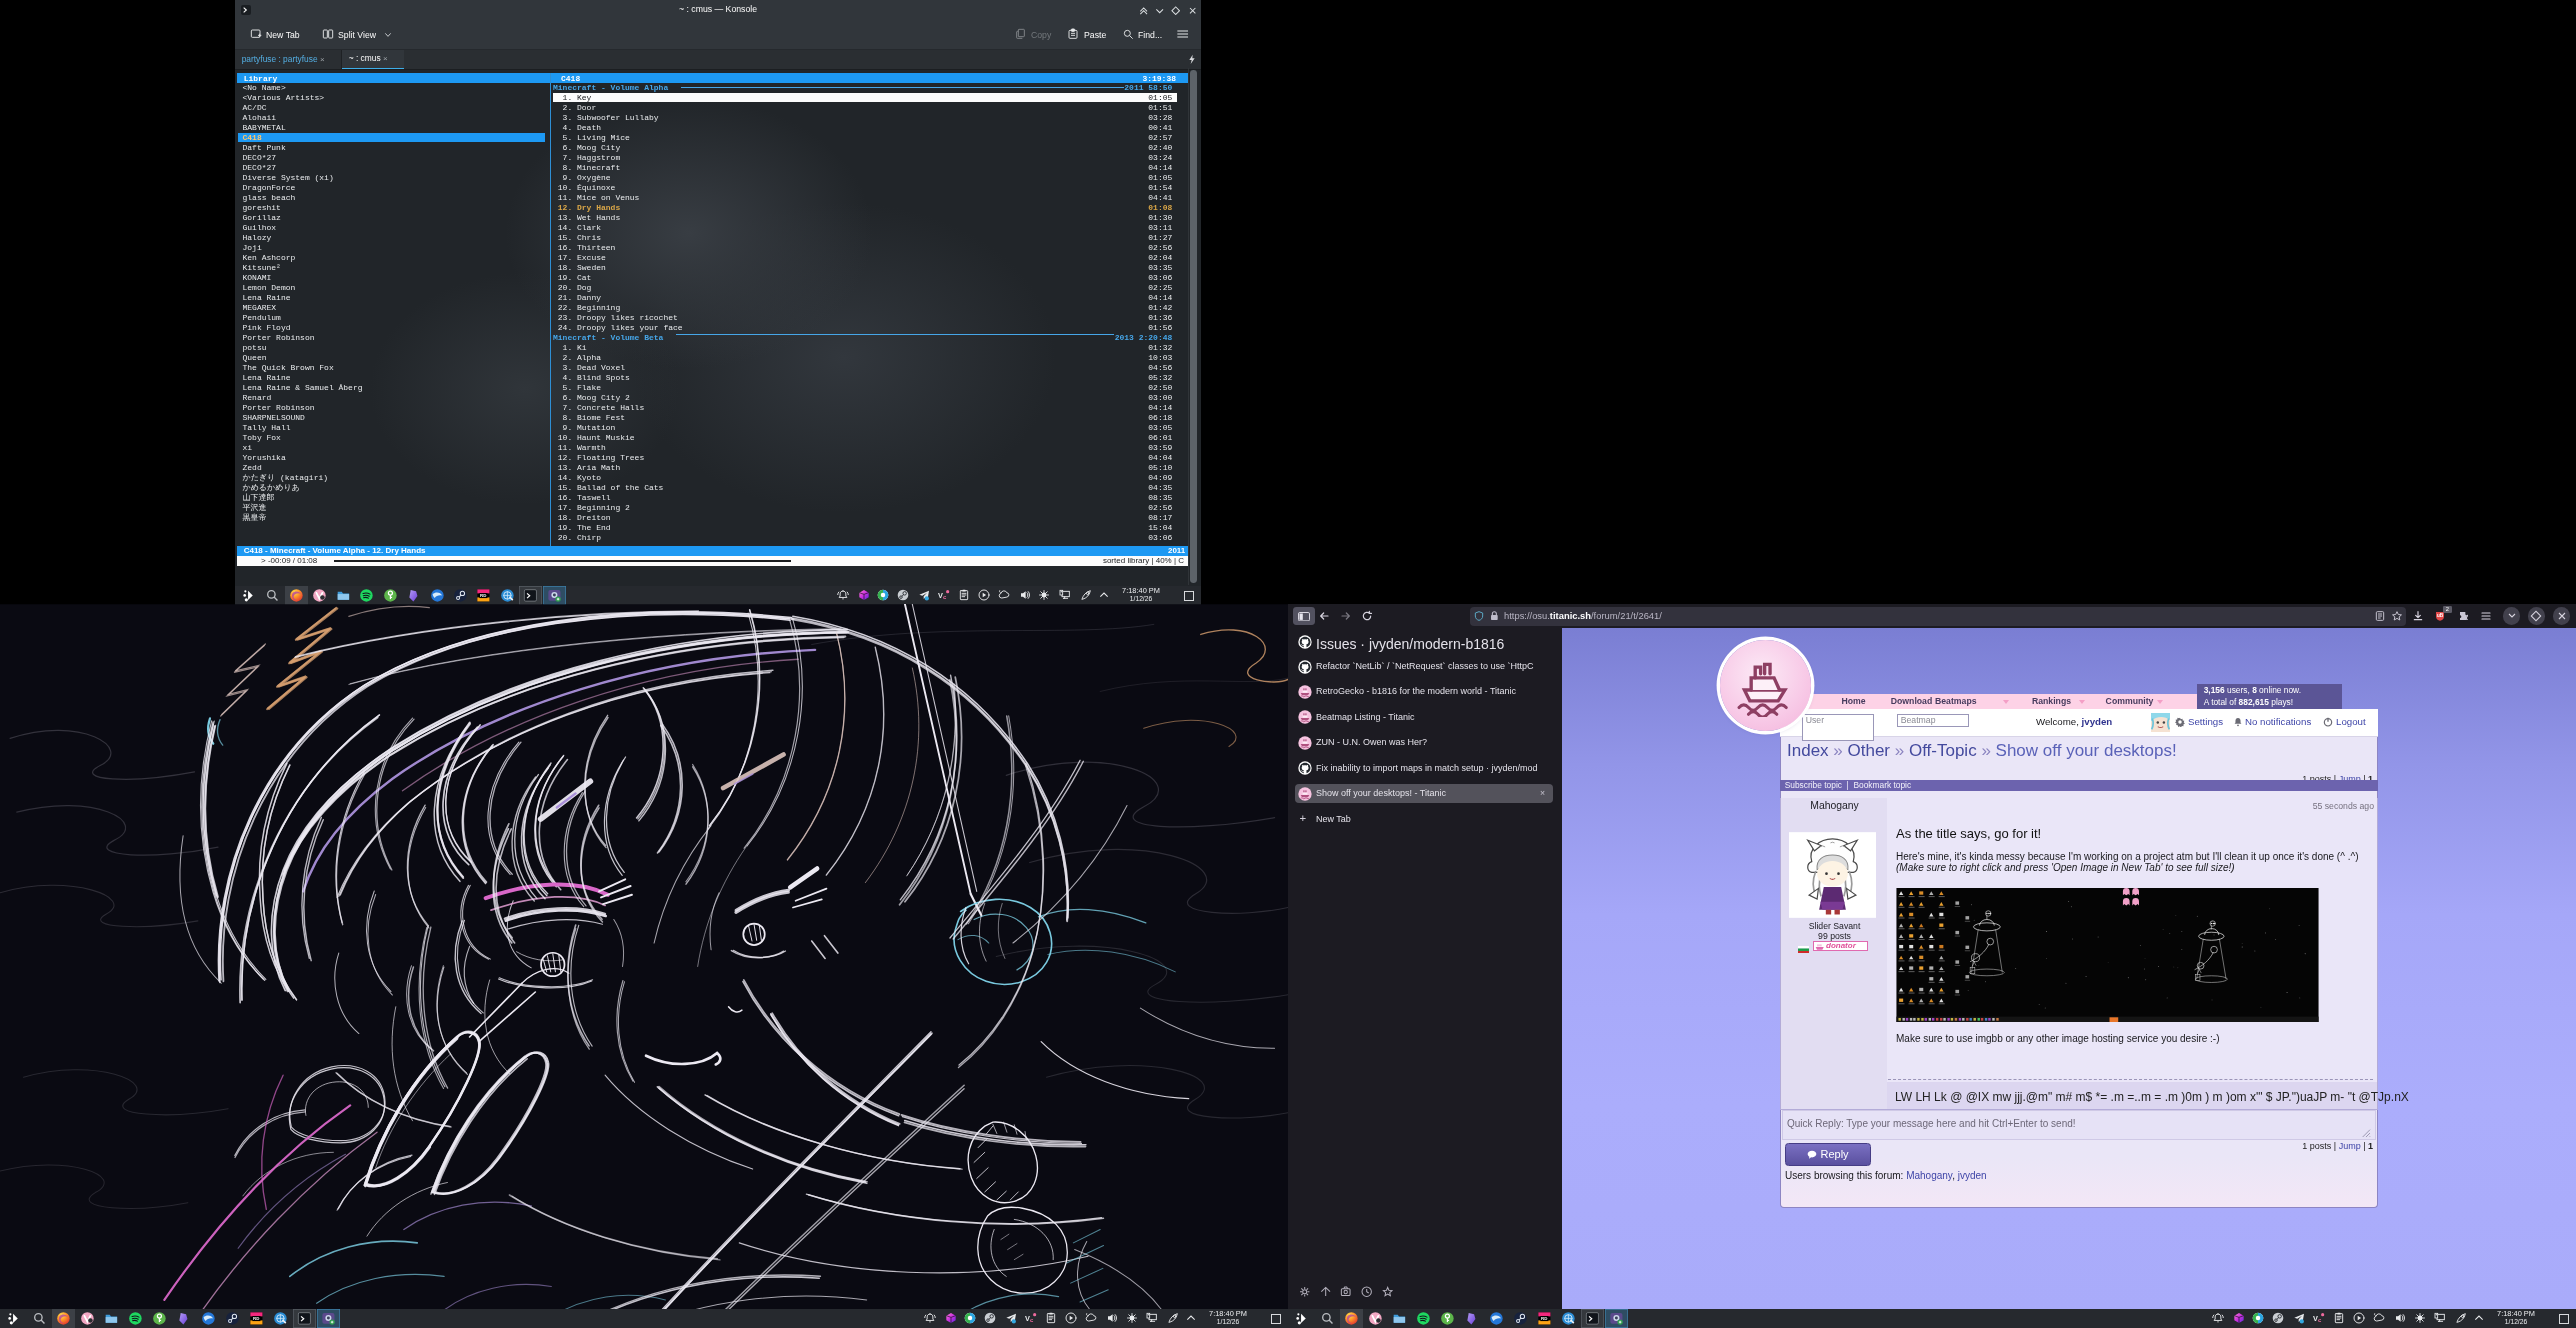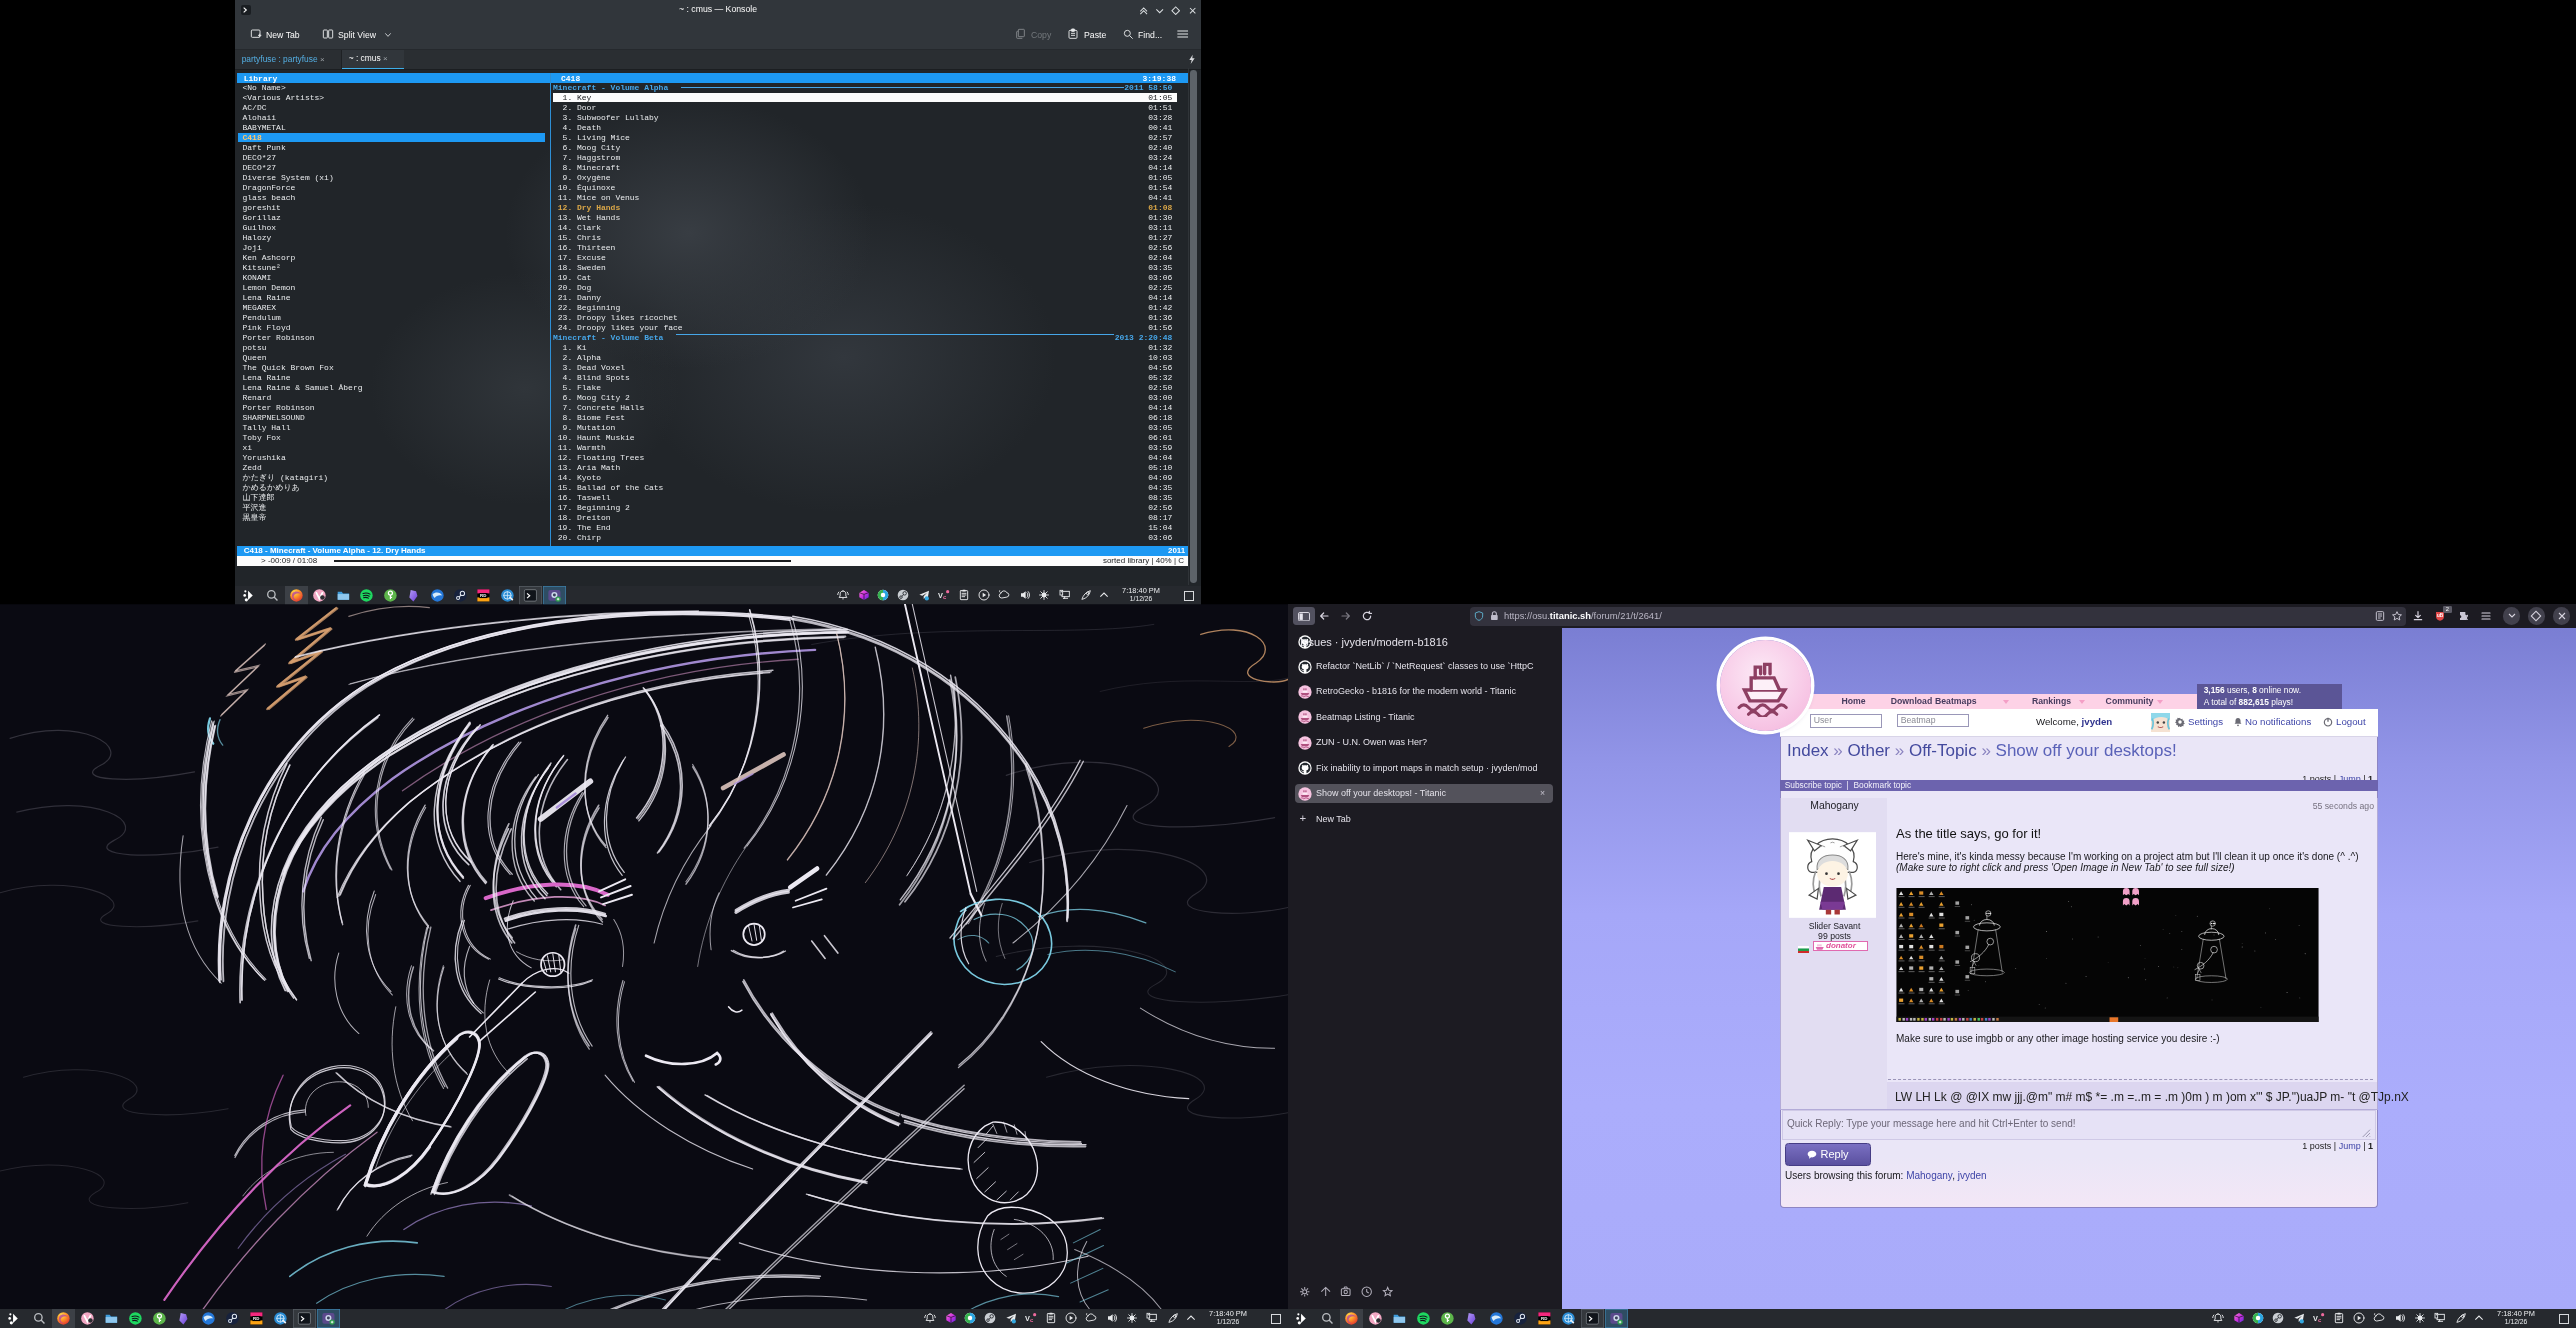--- a/index.html
+++ b/index.html
@@ -1227,21 +1227,21 @@
         <g stroke="#d7d4df" stroke-width="1.6" fill="none">
           <path d="M4.5 4.5 L13.5 13.5 M13.5 4.5 L4.5 13.5"></path>
         </g>
       </svg></div>
     <div style="position:absolute;left:0;top:24px;width:274px;height:682px;background:#1c1b22;"></div>
     <div style="position:absolute;left:7.4px;top:180px;width:258px;height:19px;background:#53525b;border-radius:4px;"></div>
     <div style="position:absolute;left:9.7px;top:30.5px;"><svg style="" width="14" height="14" viewBox="0 0 21 21">
         <circle cx="10.5" cy="10.5" r="10" fill="#fff"></circle>
         <path d="M10.5 2.6 c-4.4 0 -8 3.6 -8 8 c0 3.6 2.3 6.6 5.5 7.7 c0.4 0.05 0.55 -0.2 0.55 -0.4 l0 -1.5 c-2.2 0.5 -2.7 -1 -2.7 -1 c-0.4 -0.95 -0.9 -1.2 -0.9 -1.2 c-0.75 -0.5 0.05 -0.5 0.05 -0.5 c0.8 0.05 1.25 0.85 1.25 0.85 c0.75 1.25 1.9 0.9 2.4 0.7 c0.07 -0.55 0.3 -0.9 0.5 -1.1 c-1.8 -0.2 -3.6 -0.9 -3.6 -4 c0 -0.85 0.3 -1.6 0.85 -2.15 c-0.1 -0.2 -0.4 -1.02 0.1 -2.12 c0 0 0.67 -0.2 2.2 0.82 c0.64 -0.18 1.32 -0.27 2 -0.27 c0.68 0 1.36 0.09 2 0.27 c1.53 -1.04 2.2 -0.82 2.2 -0.82 c0.44 1.1 0.16 1.92 0.08 2.12 c0.5 0.55 0.84 1.3 0.84 2.15 c0 3.1 -1.87 3.75 -3.65 3.95 c0.3 0.25 0.55 0.75 0.55 1.5 l0 2.2 c0 0.2 0.15 0.45 0.55 0.4 c3.2 -1.07 5.5 -4.1 5.5 -7.66 c0 -4.4 -3.6 -8 -8 -8z" fill="#24292f"></path>
       </svg></div>
-    <div style="position:absolute;left:12px;top:32px;color:#e4e2ea;font-size:11px;white-space:nowrap;overflow:hidden;width:233px;">Issues · jvyden/modern-b1816</div>
+    <div style="position:absolute;left:28px;top:32px;color:#e4e2ea;font-size:14px;white-space:nowrap;overflow:hidden;width:233px;">Issues · jvyden/modern-b1816</div>
     <div style="position:absolute;left:9.7px;top:56px;"><svg style="" width="14" height="14" viewBox="0 0 21 21">
         <circle cx="10.5" cy="10.5" r="10" fill="#fff"></circle>
         <path d="M10.5 2.6 c-4.4 0 -8 3.6 -8 8 c0 3.6 2.3 6.6 5.5 7.7 c0.4 0.05 0.55 -0.2 0.55 -0.4 l0 -1.5 c-2.2 0.5 -2.7 -1 -2.7 -1 c-0.4 -0.95 -0.9 -1.2 -0.9 -1.2 c-0.75 -0.5 0.05 -0.5 0.05 -0.5 c0.8 0.05 1.25 0.85 1.25 0.85 c0.75 1.25 1.9 0.9 2.4 0.7 c0.07 -0.55 0.3 -0.9 0.5 -1.1 c-1.8 -0.2 -3.6 -0.9 -3.6 -4 c0 -0.85 0.3 -1.6 0.85 -2.15 c-0.1 -0.2 -0.4 -1.02 0.1 -2.12 c0 0 0.67 -0.2 2.2 0.82 c0.64 -0.18 1.32 -0.27 2 -0.27 c0.68 0 1.36 0.09 2 0.27 c1.53 -1.04 2.2 -0.82 2.2 -0.82 c0.44 1.1 0.16 1.92 0.08 2.12 c0.5 0.55 0.84 1.3 0.84 2.15 c0 3.1 -1.87 3.75 -3.65 3.95 c0.3 0.25 0.55 0.75 0.55 1.5 l0 2.2 c0 0.2 0.15 0.45 0.55 0.4 c3.2 -1.07 5.5 -4.1 5.5 -7.66 c0 -4.4 -3.6 -8 -8 -8z" fill="#24292f"></path>
       </svg></div>
     <div style="position:absolute;left:28px;top:57px;color:#e4e2ea;font-size:9px;white-space:nowrap;overflow:hidden;width:233px;">Refactor `NetLib` / `NetRequest` classes to use `HttpC</div>
     <div style="position:absolute;left:9.7px;top:81px;"><svg style="" width="14" height="14" viewBox="0 0 21 21">
         <circle cx="10.5" cy="10.5" r="10" fill="#f6c3e0"></circle>
         <path d="M4 12 L17 12 L15 15.5 L6 15.5 Z" fill="#b0517f"></path>
         <rect x="7" y="8" width="7" height="3.5" fill="#fdeaf5"></rect>
         <rect x="8" y="5" width="1.8" height="3" fill="#b0517f"></rect>
@@ -1309,21 +1309,21 @@
       <div style="position:absolute;left:291px;top:68px;width:81px;margin-left:-40px;text-align:center;color:#463b5e;font-weight:bold;font-size:8.7px;">Home</div>
       <div style="position:absolute;left:349px;top:68px;width:81px;margin-left:-40px;text-align:center;color:#463b5e;font-weight:bold;font-size:8.7px;">Download</div>
       <div style="position:absolute;left:413px;top:68px;width:81px;margin-left:-40px;text-align:left;color:#463b5e;font-weight:bold;font-size:8.7px;">Beatmaps</div>
       <div style="position:absolute;left:441px;top:72px;width:0;height:0;border-left:3.4px solid transparent;border-right:3.4px solid transparent;border-top:4px solid #f49fc6;"></div>
       <div style="position:absolute;left:489px;top:68px;width:81px;margin-left:-40px;text-align:center;color:#463b5e;font-weight:bold;font-size:8.7px;">Rankings</div>
       <div style="position:absolute;left:517px;top:72px;width:0;height:0;border-left:3.4px solid transparent;border-right:3.4px solid transparent;border-top:4px solid #f49fc6;"></div>
       <div style="position:absolute;left:567px;top:68px;width:81px;margin-left:-40px;text-align:center;color:#463b5e;font-weight:bold;font-size:8.7px;">Community</div>
       <div style="position:absolute;left:595px;top:72px;width:0;height:0;border-left:3.4px solid transparent;border-right:3.4px solid transparent;border-top:4px solid #f49fc6;"></div>
       <div style="position:absolute;left:635px;top:56px;width:145px;height:25px;background:#5b5596;color:#fff;font-size:8.4px;line-height:11.4px;padding:1.3px 0 0 6.7px;box-sizing:border-box;"><b>3,156</b> users, <b>8</b> online now.<br>A total of <b>882,615</b> plays!</div>
       <div style="position:absolute;left:218px;top:81px;width:598px;height:28px;background:#fff;border-bottom:0.7px solid #d8d4e8;box-sizing:border-box;"></div>
-      <div style="position:absolute;left:248px;top:86px;width:72px;height:14px;background:#fff;border:0.7px solid #9a97b8;color:#8a8a94;font-size:8.7px;line-height:11.4px;padding-left:2.7px;box-sizing:border-box;">User</div>
+      <div style="position:absolute;left:240px;top:86px;width:72px;height:27px;background:#fff;border:0.7px solid #9a97b8;color:#8a8a94;font-size:8.7px;line-height:11.4px;padding-left:2.7px;box-sizing:border-box;">User</div>
       <div style="position:absolute;left:335px;top:86px;width:72px;height:12.7px;background:#fff;border:0.7px solid #9a97b8;color:#8a8a94;font-size:8.7px;line-height:11.4px;padding-left:2.7px;box-sizing:border-box;">Beatmap</div>
       <div style="position:absolute;left:474px;top:88px;color:#18181c;font-size:9.7px;">Welcome, <b style="color:#2f338e;">jvyden</b></div>
       <div style="position:absolute;left:589px;top:85px;width:19px;height:19px;"><svg style="" width="19" height="19" viewBox="0 0 28 28">
           <rect width="28" height="28" fill="#f5e2d2"></rect>
           <path d="M0 0 h28 v10 C20 4 8 4 0 12z" fill="#8fd8ea"></path>
           <circle cx="10" cy="14" r="1.8" fill="#444"></circle>
           <circle cx="19" cy="14" r="1.8" fill="#444"></circle>
           <path d="M10 20 q4 3 8 0" stroke="#b05555" stroke-width="1.5" fill="none"></path>
           <path d="M2 8 C4 14 3 20 1 24 M26 8 C24 14 25 20 27 24" stroke="#6cc4da" stroke-width="2.5" fill="none"></path>
         </svg></div>

